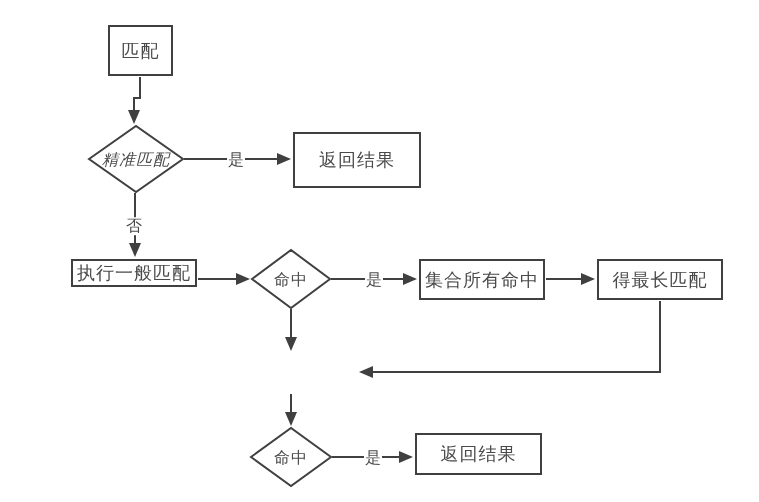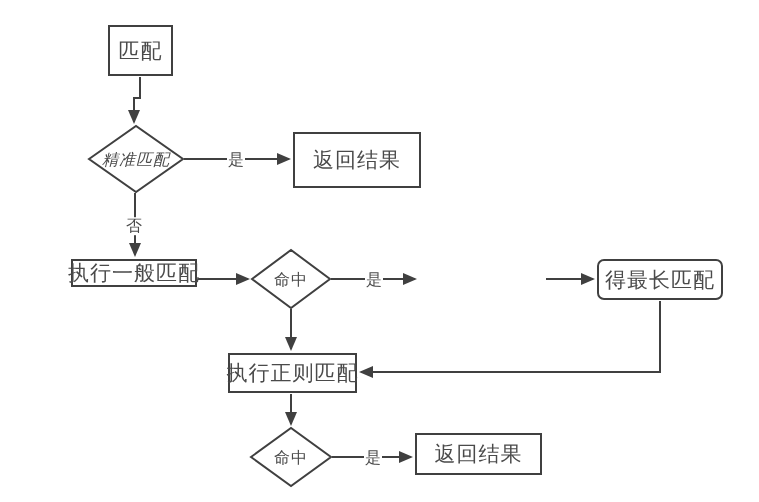--- a/index.html
+++ b/index.html
@@ -23,21 +23,21 @@
     height: 502px;
   }
   .flow-box {
     position: absolute;
     box-sizing: border-box;
     border: 2px solid #404040;
     background: #ffffff;
     display: flex;
     align-items: center;
     justify-content: center;
-    font-size: 21px;
+    font-size: 18px;
     color: #4a4a4a;
     letter-spacing: 1px;
     white-space: nowrap;
   }
   .diamond-label {
     position: absolute;
     transform: translate(-50%, -50%);
     font-size: 16px;
     color: #4a4a4a;
     letter-spacing: 1px;
@@ -81,24 +81,24 @@
     <polygon points="252,279 291,250 330,279 291,308" fill="#ffffff" stroke="#404040" stroke-width="2"></polygon>
     <polygon points="251,457 291,428 331,457 291,486" fill="#ffffff" stroke="#404040" stroke-width="2"></polygon>
   </svg>
 
   <div class="flow-box" style="left:108px; top:25px; width:65px; height:51px;">匹配</div>
 
   <div class="flow-box" style="left:293px; top:132px; width:128px; height:56px;">返回结果</div>
 
   <div class="flow-box" style="left:71px; top:259px; width:126px; height:28px;">执行一般匹配</div>
 
+  <div class="flow-box" style="left:419px; top:259px; width:126px; height:41px;">集合所有命中</div>
 
-  <div class="flow-box" style="left:597px; top:259px; width:126px; height:41px;border-radius:7px;">得最长匹配</div>
+  <div class="flow-box" style="left:597px; top:259px; width:126px; height:41px;">得最长匹配</div>
 
-  <div class="flow-box" style="left:228px; top:353px; width:129px; height:40px;">执行正则匹配</div>
 
   <div class="flow-box" style="left:415px; top:433px; width:127px; height:42px;">返回结果</div>
 
   <div class="diamond-label" style="left:136px; top:160px;font-style:italic;">精准匹配</div>
 
   <div class="diamond-label" style="left:291px; top:280px;">命中</div>
 
   <div class="diamond-label" style="left:291px; top:458px;">命中</div>
 
   <div class="edge-label" style="left:236px; top:160px;">是</div>

